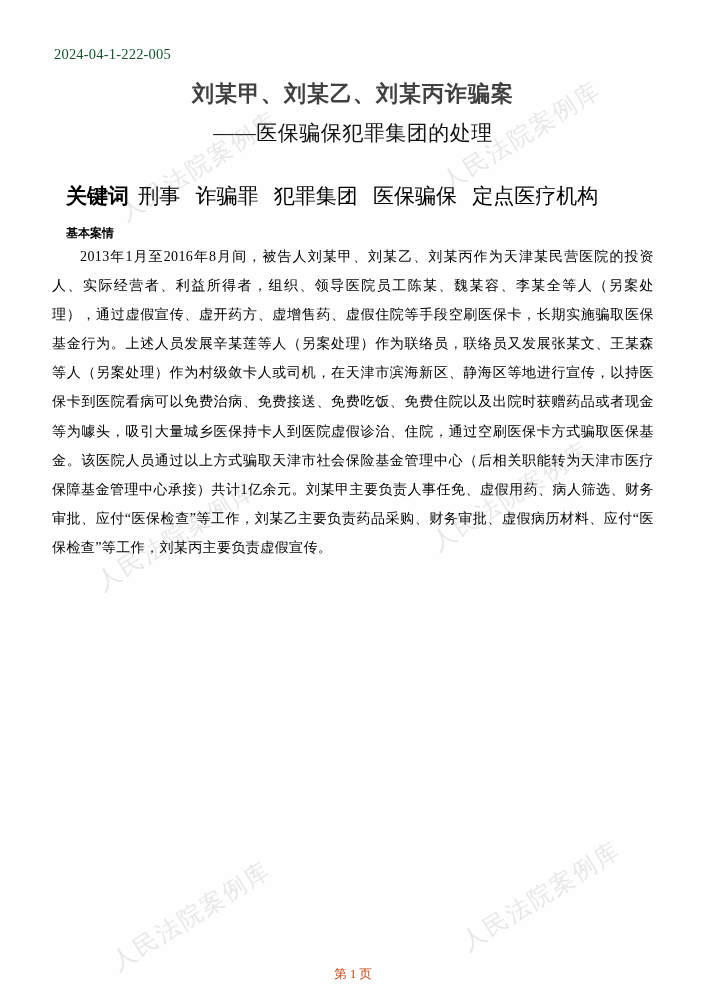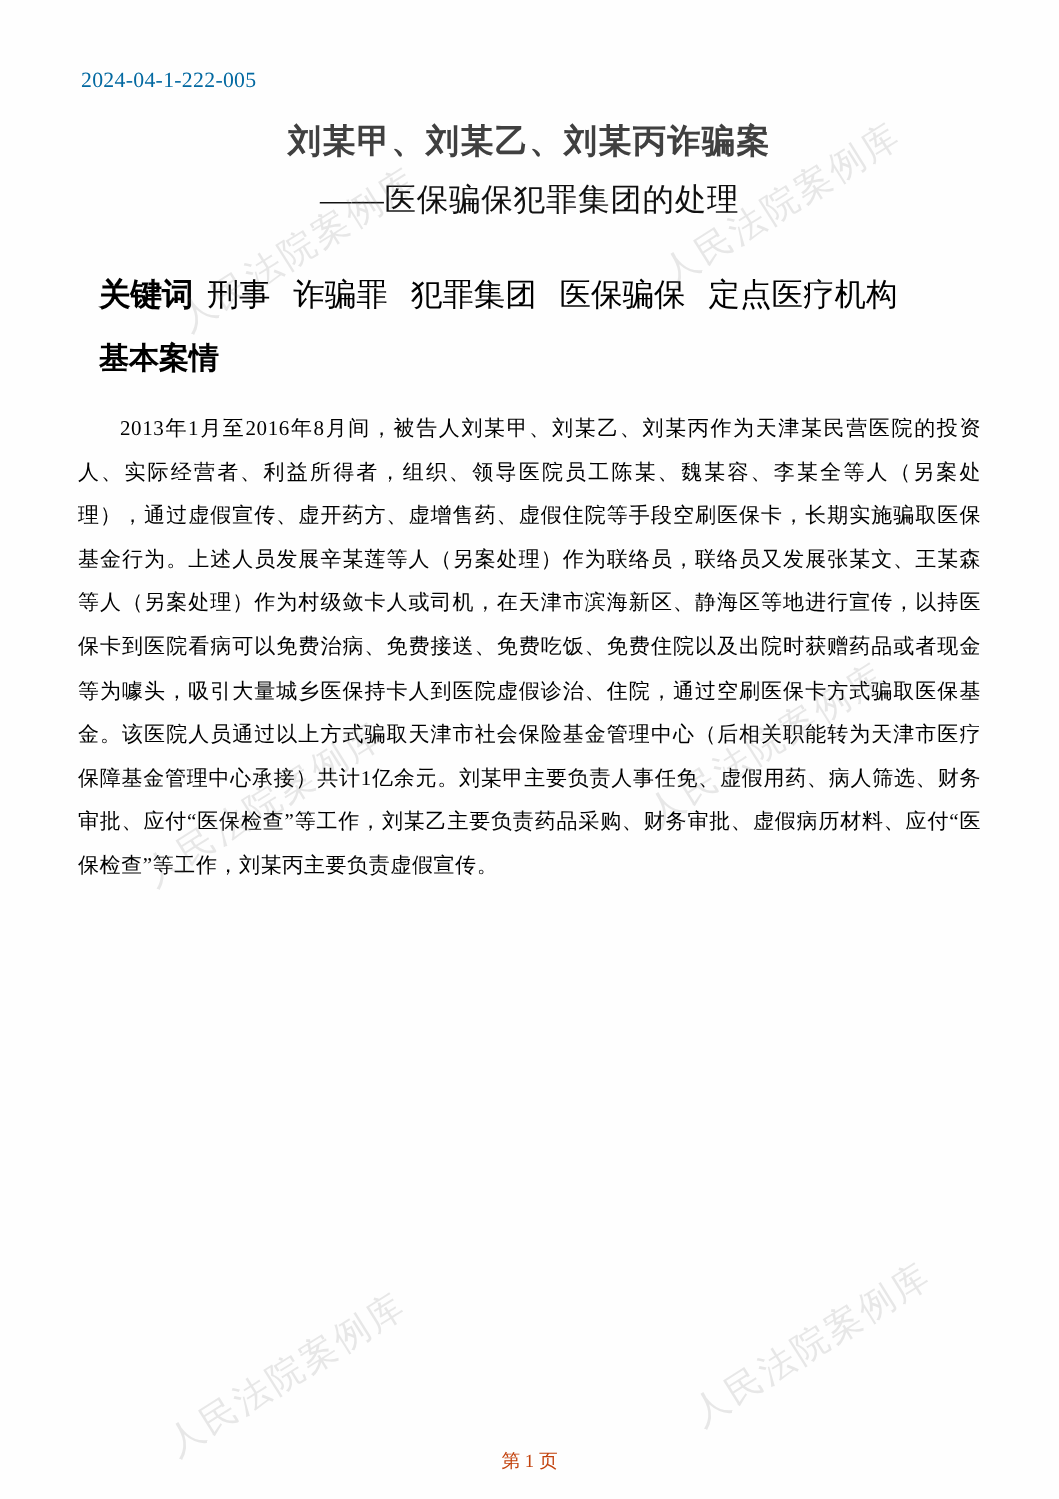--- a/index.html
+++ b/index.html
@@ -19,21 +19,21 @@
     position: relative;
     width: 706px;
     height: 999px;
     box-sizing: border-box;
     padding: 46px 52px 0 52px;
     background: #fefefe;
   }
   .doc-id {
     font-size: 14.5px;
     letter-spacing: 0.2px;
-    color: #0369a1;
+    color: #14532d;
     margin: 0 0 16px 2px;
     font-family: "Liberation Serif", "DejaVu Serif", serif;
   }
   .doc-title {
     text-align: center;
     font-size: 22px;
     font-weight: bold;
     letter-spacing: 1px;
     margin: 6px 0 10px 0;
     color: #404040;
@@ -52,22 +52,22 @@
   }
   .kw-label {
     font-weight: bold;
     margin-right: 4px;
   }
   .kw-items span {
     margin-right: 10px;
   }
   .heading {
     font-weight: bold;
-    font-size: 20px;
-    margin: 4px 0 20px 0;
+    font-size: 12px;
+    margin: 4px 0 0 0;
     padding-left: 2px;
   }
   .body-para {
     font-size: 14px;
     line-height: 2.08;
     text-align: justify;
     text-justify: inter-ideograph;
     text-indent: 2em;
     margin: 0 0 2px 0;
     letter-spacing: 0.4px;

